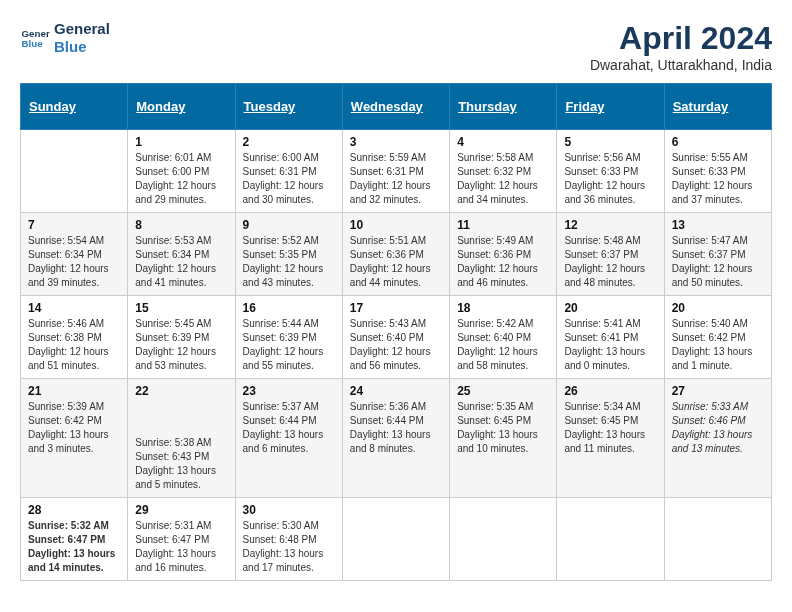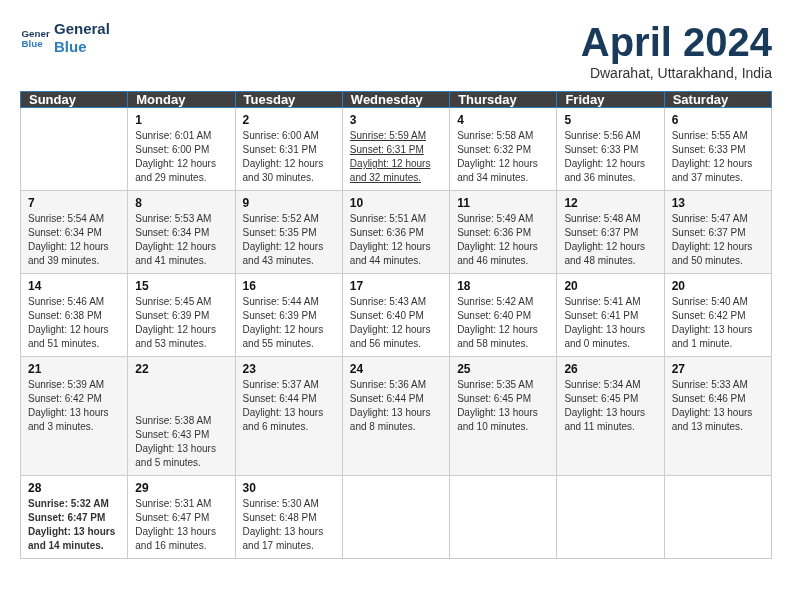--- a/index.html
+++ b/index.html
@@ -22,41 +22,42 @@
       gap: 4px;
     }
     .logo-icon {
       width: 30px;
       height: 30px;
     }
     .title-area {
       text-align: right;
     }
     .main-title {
-      font-size: 40px;
+      font-size: 32px;
       font-weight: bold;
       color: #1a3a5c;
     }
     .subtitle {
       font-size: 14px;
       color: #333;
     }
     table {
       width: 100%;
       border-collapse: collapse;
       font-size: 11px;
     }
     thead tr th {
-      background-color: #404040;
+      background-color: #0369a1;
       color: #fff;
       text-align: left;
-      padding: 0 8px;
+      padding: 15px 8px;
       font-size: 13px;
       font-weight: bold;
       border: 1px solid #2e7bbd;
+      text-decoration: underline;
     }
     tbody tr td {
       border: 1px solid #ccc;
       padding: 5px 7px;
       vertical-align: top;
       width: calc(100% / 7);
       min-height: 80px;
     }
     tbody tr:nth-child(odd) td {
       background-color: #fff;
@@ -123,21 +124,21 @@
         </td>
         <td>
           <span class="day-number">2</span>
           <div class="day-info" style="white-space: pre-line;">Sunrise: 6:00 AM
 Sunset: 6:31 PM
 Daylight: 12 hours
 and 30 minutes.</div>
         </td>
         <td>
           <span class="day-number">3</span>
-          <div class="day-info" style="white-space: pre-line; text-decoration: underline;">Sunrise: 5:59 AM
+          <div class="day-info" style="white-space: pre-line;">Sunrise: 5:59 AM
 Sunset: 6:31 PM
 Daylight: 12 hours
 and 32 minutes.</div>
         </td>
         <td>
           <span class="day-number">4</span>
           <div class="day-info" style="white-space: pre-line;">Sunrise: 5:58 AM
 Sunset: 6:32 PM
 Daylight: 12 hours
 and 34 minutes.</div>
@@ -297,21 +298,21 @@
         </td>
         <td>
           <span class="day-number">26</span>
           <div class="day-info" style="white-space: pre-line;">Sunrise: 5:34 AM
 Sunset: 6:45 PM
 Daylight: 13 hours
 and 11 minutes.</div>
         </td>
         <td>
           <span class="day-number">27</span>
-          <div class="day-info" style="white-space: pre-line;">Sunrise: 5:33 AM
+          <div class="day-info" style="white-space: pre-line; font-style: italic;">Sunrise: 5:33 AM
 Sunset: 6:46 PM
 Daylight: 13 hours
 and 13 minutes.</div>
         </td>
       </tr>
       <tr>
         <td>
           <span class="day-number">28</span>
           <div class="day-info" style="white-space: pre-line; font-weight: bold;">Sunrise: 5:32 AM
 Sunset: 6:47 PM

